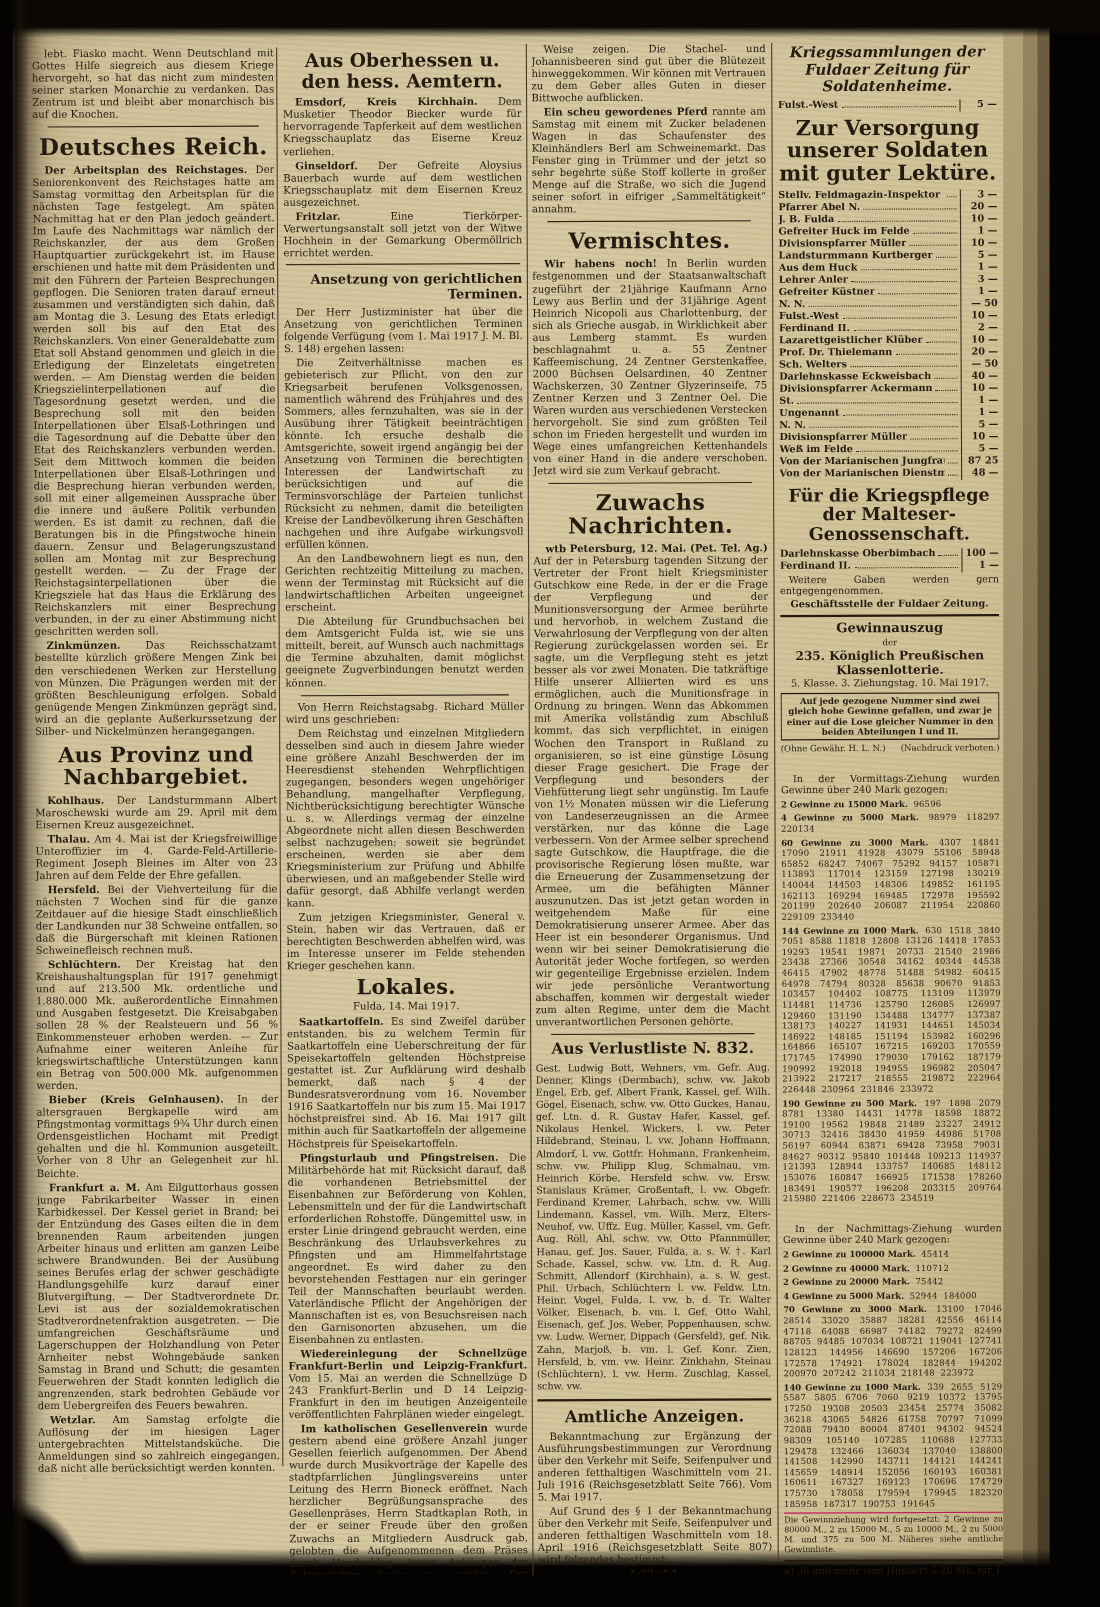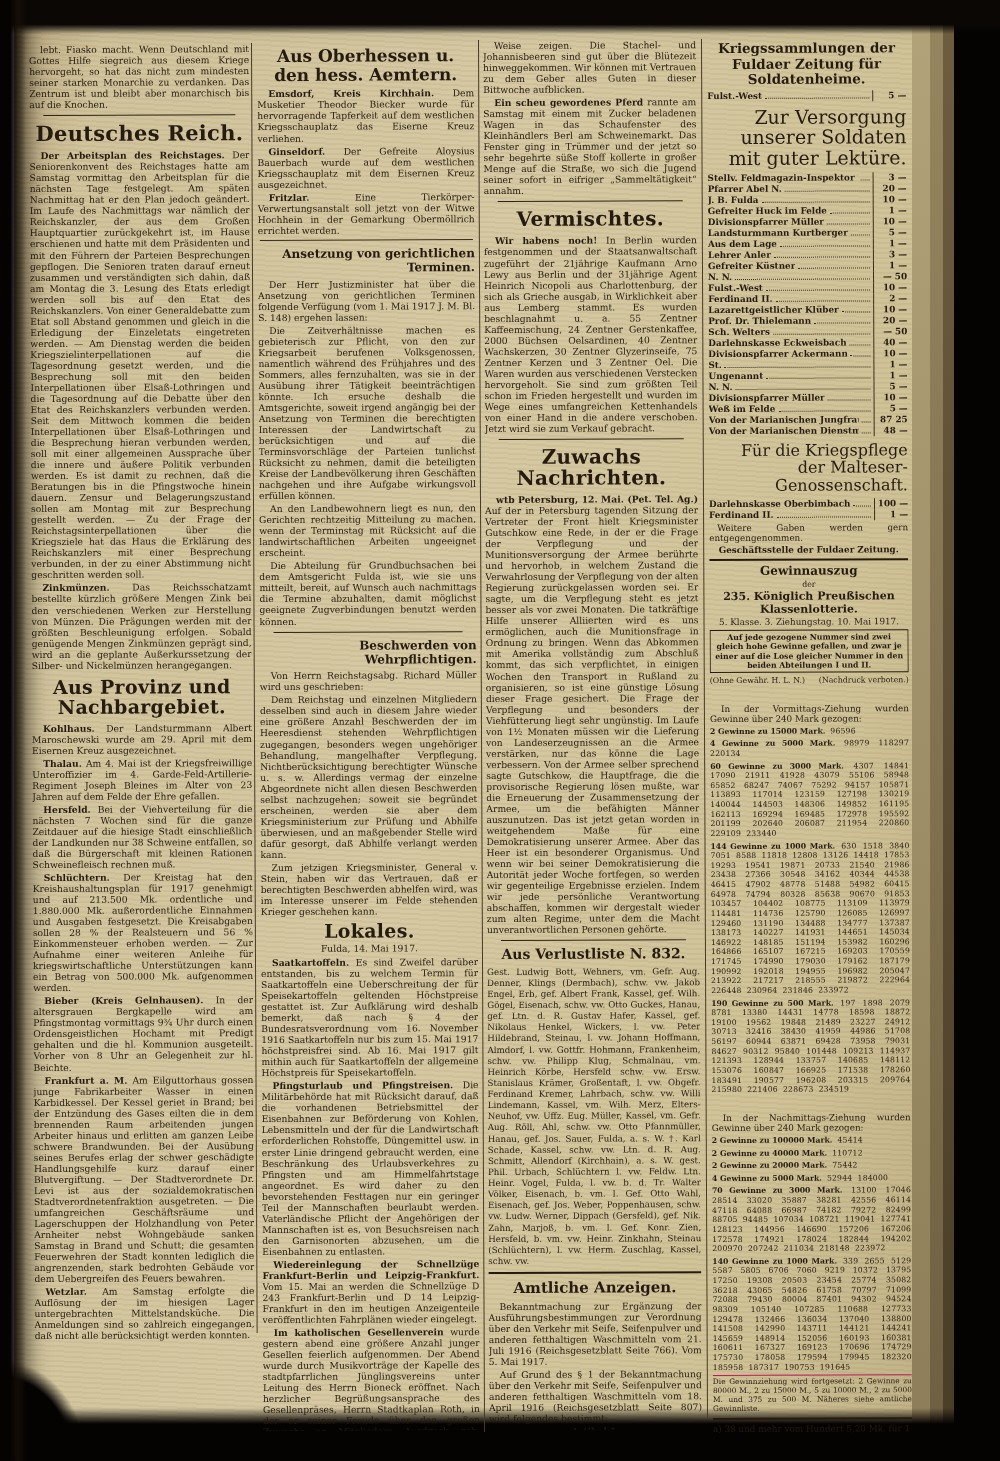--- a/index.html
+++ b/index.html
@@ -41,22 +41,22 @@
   .v1{left:254px;top:42px;height:1290px;}
   .v2{left:481px;top:40px;height:1392px;}
   .v3{left:704px;top:40px;height:1380px;}
 
   p{margin:0 0 2px;}
   .art{text-indent:11px;}
   .lead{font-weight:bold;}
   .h-main{font-weight:bold;font-size:21px;line-height:1.05;text-align:center;margin:7px 0 5px;letter-spacing:.3px;text-indent:0;}
   .h-mid{font-weight:bold;font-size:16px;line-height:1.1;text-align:center;margin:6px 0 4px;text-indent:0;}
   .h-sub{font-weight:bold;font-size:12px;text-align:right;margin:6px 0 3px;text-indent:0;}
-  .h-c4{font-weight:bold;font-size:13.5px;line-height:1.15;text-align:center;margin:2px 0 3px;text-indent:0;}
-  .h-c4big{font-weight:normal;font-size:19px;line-height:1.1;text-align:right;margin:5px 0 4px;text-indent:0;}
+  .h-c4{font-weight:bold;font-size:13.5px;line-height:1.15;text-align:center;margin:2px 0 3px;text-indent:0;font-style:italic;}
+  .h-c4big{font-weight:bold;font-size:19px;line-height:1.1;text-align:center;margin:5px 0 4px;text-indent:0;}
   .dateline{text-align:center;margin:1px 0 3px;text-indent:0;}
   .sep{border:0;border-top:1.6px solid #2d2213;margin:5px 14px;position:relative;}
   .sep::after{content:"";position:absolute;left:50%;top:-2.5px;width:26px;height:3.4px;margin-left:-13px;
     background:#2d2213;border-radius:50%;}
   .sepfull{border:0;border-top:1px solid #3a2d1a;margin:4px 2px;}
   .thick{border:0;border-top:2.6px solid #241a0d;margin:5px 0;}
 
   .don{display:flex;align-items:baseline;line-height:1.25;font-weight:bold;}
   .don .dl{white-space:nowrap;overflow:hidden;max-width:150px;}
   .don .dd{flex:1;border-bottom:1.4px dotted #3c2f1c;margin:0 3px 2px;}
@@ -140,21 +140,20 @@
       <hr class="sepfull">
       <h2 class="h-sub">Ansetzung von gerichtlichen Terminen.</h2>
       <div>
 
       <p class="art">Der Herr Justizminister hat über die Ansetzung von gerichtlichen Terminen folgende Verfügung (vom 1. Mai 1917 J. M. Bl. S. 148) ergehen lassen:</p>
           <p class="art">Die Zeitverhältnisse machen es gebieterisch zur Pflicht, von den zur Kriegsarbeit berufenen Volksgenossen, namentlich während des Frühjahres und des Sommers, alles fernzuhalten, was sie in der Ausübung ihrer Tätigkeit beeinträchtigen könnte. Ich ersuche deshalb die Amtsgerichte, soweit irgend angängig bei der Ansetzung von Terminen die berechtigten Interessen der Landwirtschaft zu berücksichtigen und auf die Terminsvorschläge der Parteien tunlichst Rücksicht zu nehmen, damit die beteiligten Kreise der Landbevölkerung ihren Geschäften nachgehen und ihre Aufgabe wirkungsvoll erfüllen können.</p>
           <p class="art">An den Landbewohnern liegt es nun, den Gerichten rechtzeitig Mitteilung zu machen, wenn der Terminstag mit Rücksicht auf die landwirtschaftlichen Arbeiten ungeeignet erscheint.</p>
           <p class="art">Die Abteilung für Grundbuchsachen bei dem Amtsgericht Fulda ist, wie sie uns mitteilt, bereit, auf Wunsch auch nachmittags die Termine abzuhalten, damit möglichst geeignete Zugverbindungen benutzt werden können.</p>
         </div>
       <hr class="sep">
-      <h2 class="h-sub">Beschwerden von Wehrpflichtigen.</h2>
       <div>
 
       <p class="art">Von Herrn Reichstagsabg. Richard Müller wird uns geschrieben:</p>
           <p class="art">Dem Reichstag und einzelnen Mitgliedern desselben sind auch in diesem Jahre wieder eine größere Anzahl Beschwerden der im Heeresdienst stehenden Wehrpflichtigen zugegangen, besonders wegen ungehöriger Behandlung, mangelhafter Verpflegung, Nichtberücksichtigung berechtigter Wünsche u. s. w. Allerdings vermag der einzelne Abgeordnete nicht allen diesen Beschwerden selbst nachzugehen; soweit sie begründet erscheinen, werden sie aber dem Kriegsministerium zur Prüfung und Abhilfe überwiesen, und an maßgebender Stelle wird dafür gesorgt, daß Abhilfe verlangt werden kann.</p>
           <p class="art">Zum jetzigen Kriegsminister, General v. Stein, haben wir das Vertrauen, daß er berechtigten Beschwerden abhelfen wird, was im Interesse unserer im Felde stehenden Krieger geschehen kann.</p>
         </div>
       <h1 class="h-main" style="font-size:19px;margin:5px 0 1px">Lokales.</h1>
       <p class="dateline">Fulda, 14. Mai 1917.</p>
       <div>
 
@@ -232,21 +231,21 @@
             <span class="da">10 —</span>
           </div>
 
           <div class="don">
             <span class="dl">Landsturmmann Kurtberger</span>
             <span class="dd"></span>
             <span class="da">5 —</span>
           </div>
 
           <div class="don">
-            <span class="dl">Aus dem Lage</span>
+            <span class="dl">Aus dem Huck</span>
             <span class="dd"></span>
             <span class="da">1 —</span>
           </div>
 
           <div class="don">
             <span class="dl">Lehrer Anler</span>
             <span class="dd"></span>
             <span class="da">3 —</span>
           </div>
 

